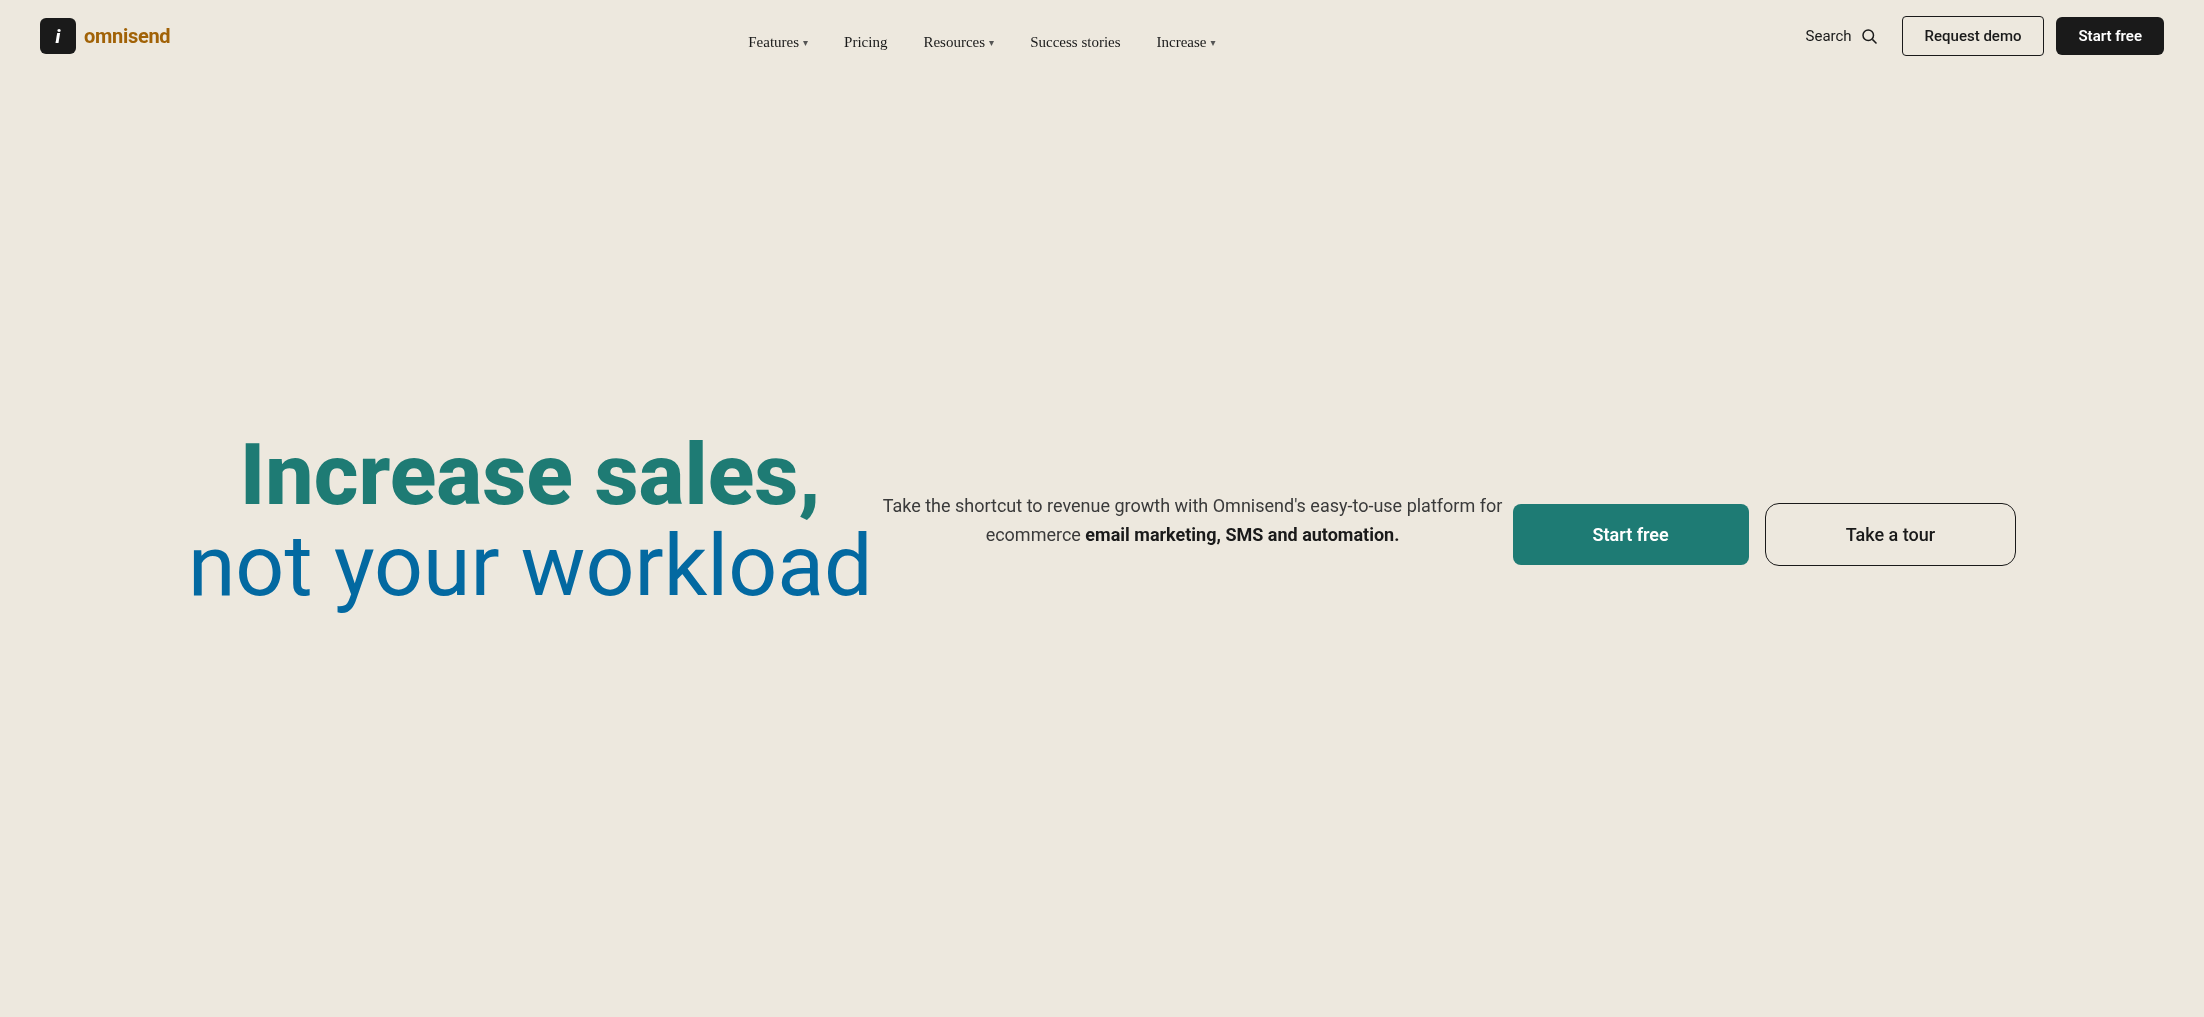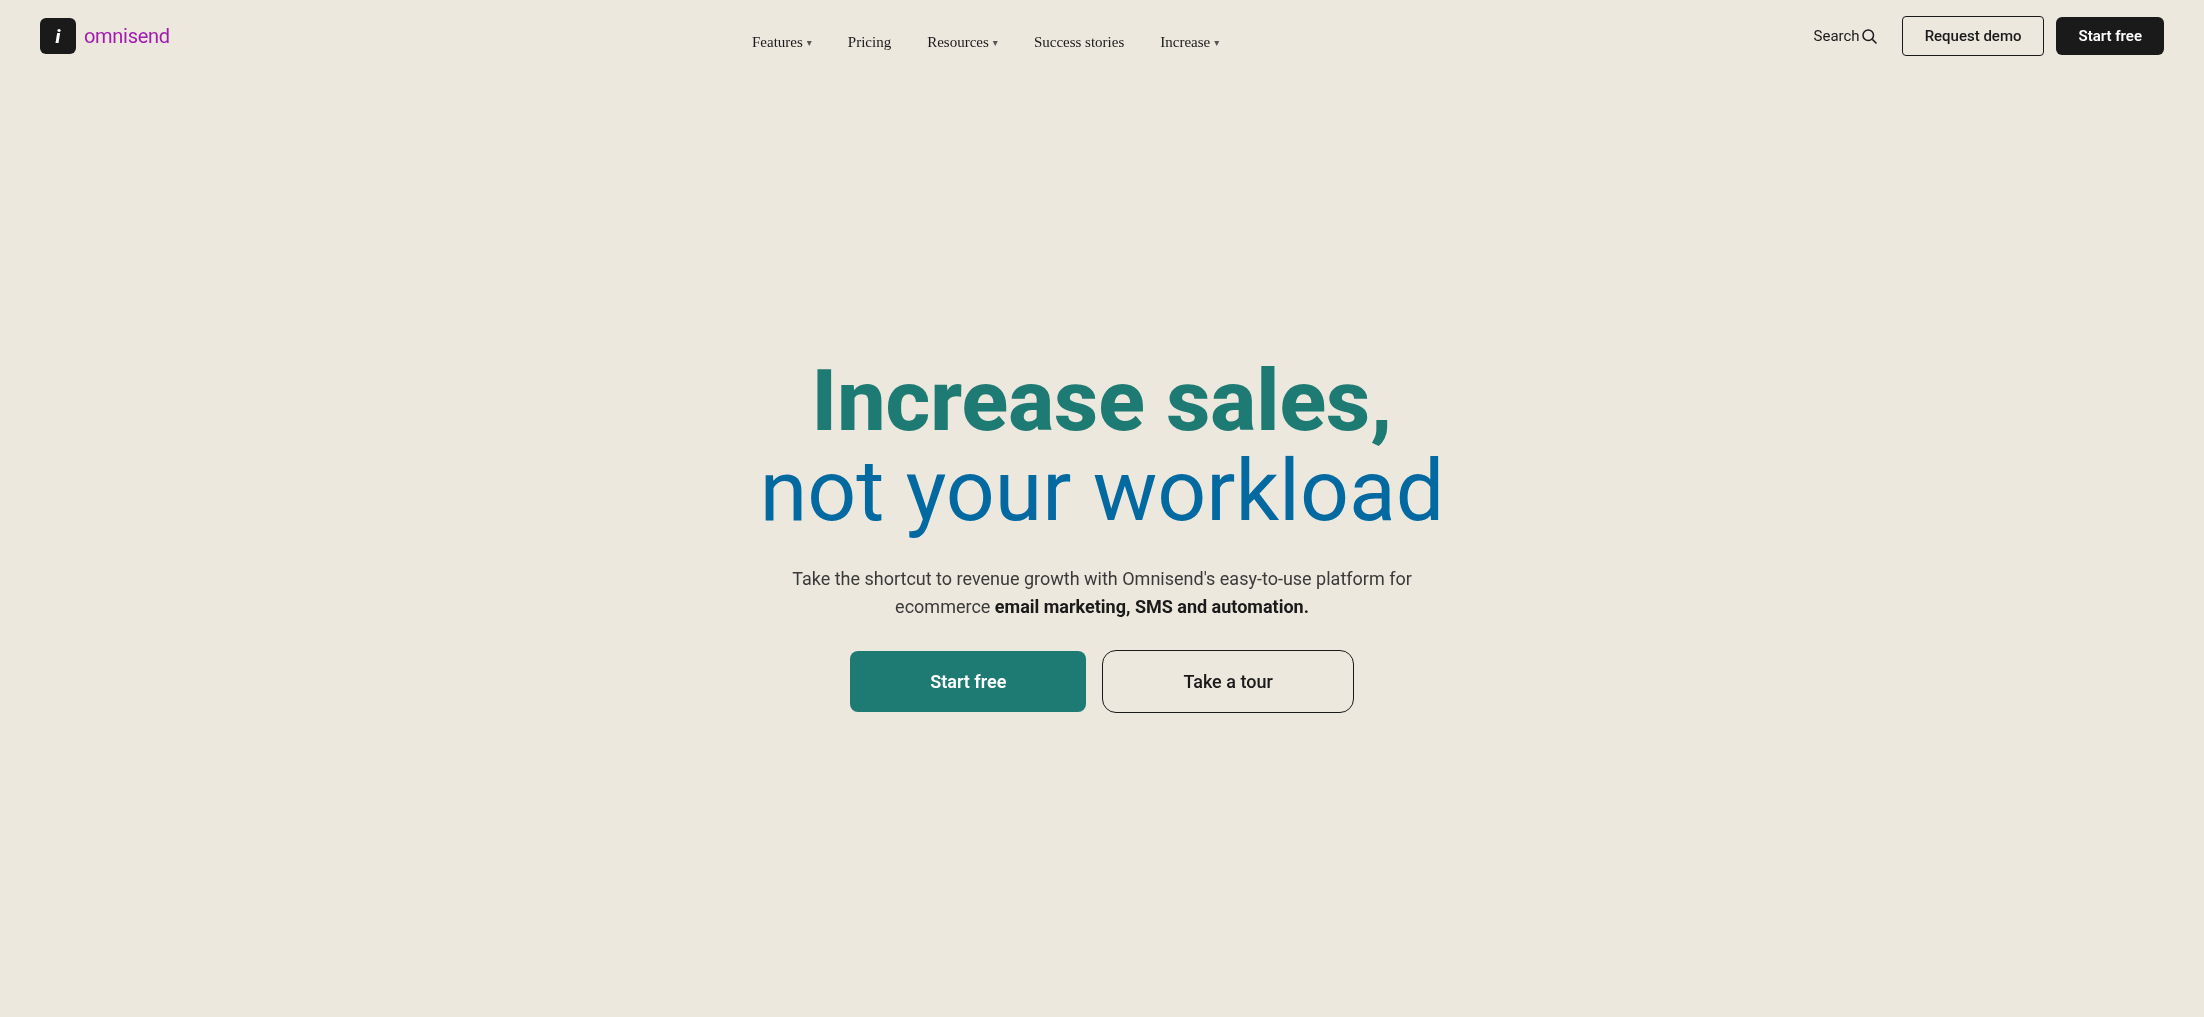--- a/index.html
+++ b/index.html
@@ -43,22 +43,22 @@
       align-items: center;
       justify-content: center;
       color: white;
       font-size: 18px;
       font-weight: 900;
       font-style: italic;
     }
 
     .logo-text {
       font-size: 20px;
-      font-weight: 400;
-      color: #a21caf;
+      font-weight: 700;
+      color: #a16207;
       letter-spacing: -0.3px;
     }
 
     .nav-center {
       display: flex;
       align-items: center;
       gap: 4px;
     }
 
     .nav-item {
@@ -84,21 +84,21 @@
 
     .nav-right {
       display: flex;
       align-items: center;
       gap: 12px;
     }
 
     .search-btn {
       display: flex;
       align-items: center;
-      gap: 0;
+      gap: 8px;
       padding: 8px 12px;
       font-size: 15px;
       color: #1a1a1a;
       cursor: pointer;
       background: none;
       border: none;
       font-family: inherit;
     }
 
     .search-icon-svg {
@@ -131,21 +131,21 @@
       border: none;
       border-radius: 6px;
       cursor: pointer;
       font-family: inherit;
       white-space: nowrap;
     }
 
     
     .hero {
       display: flex;
-      flex-direction: column;
+      flex-direction: row;
       align-items: center;
       justify-content: center;
       padding: 80px 40px 100px;
       text-align: center;
       min-height: calc(100vh - 72px);
     }
 
     .hero-heading {
       max-width: 900px;
       margin-bottom: 28px;

